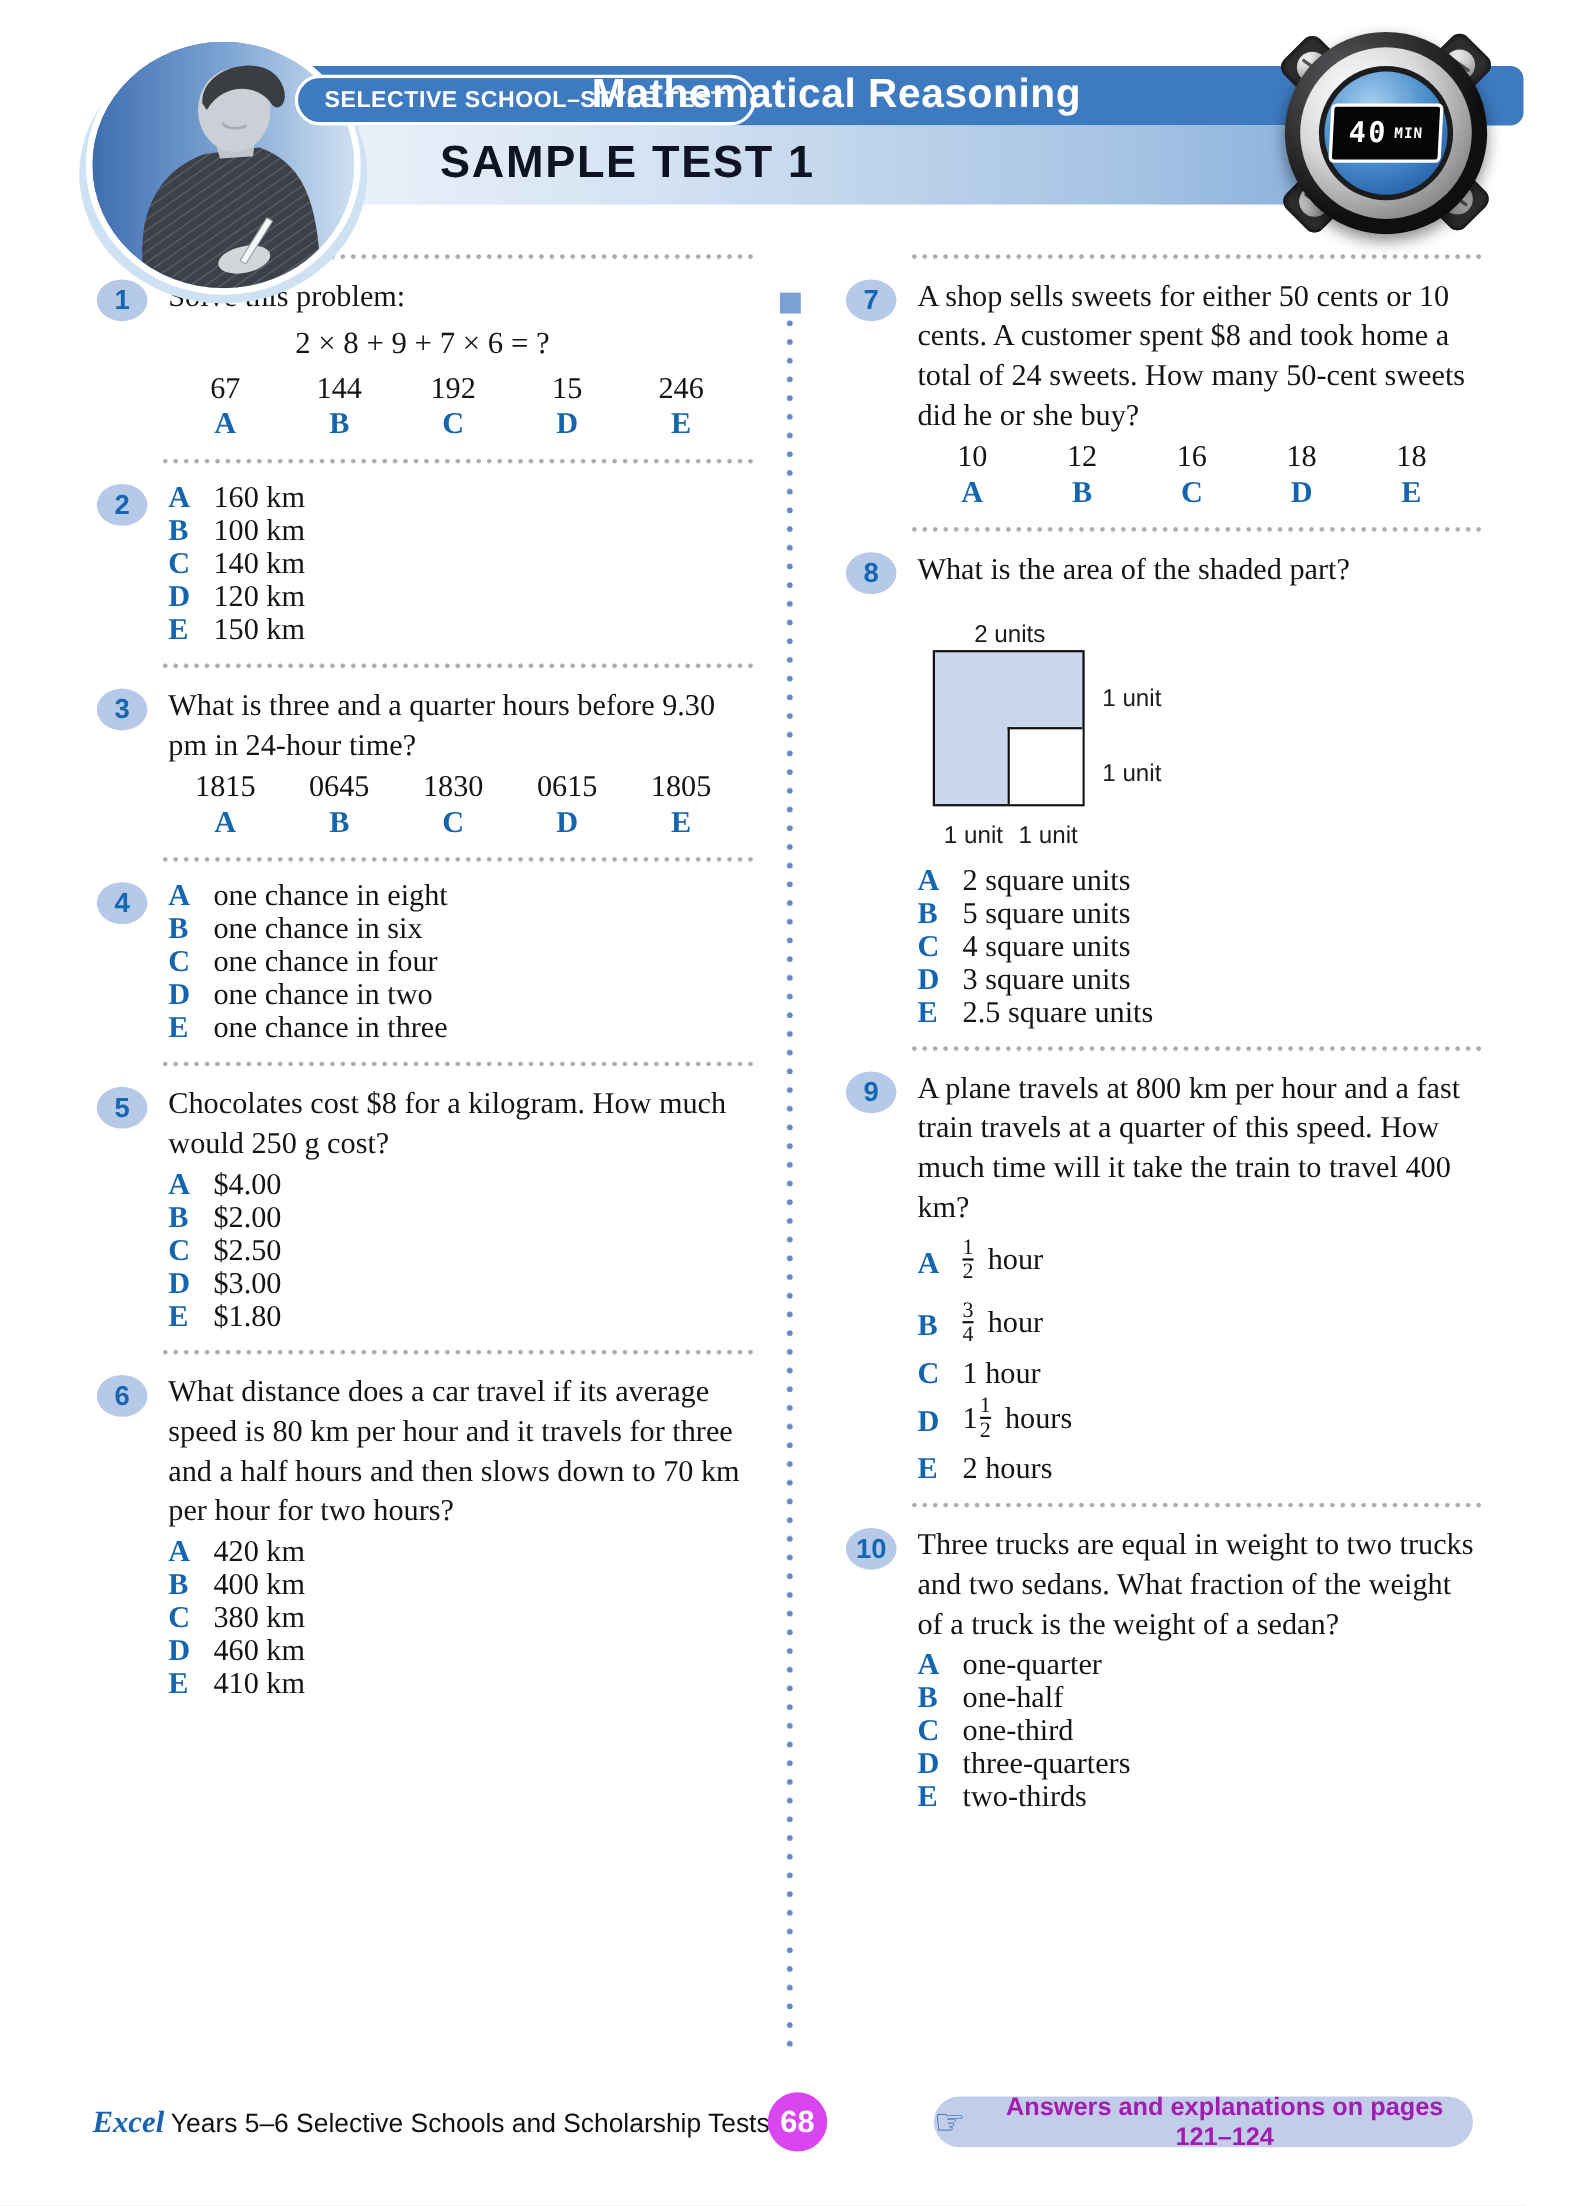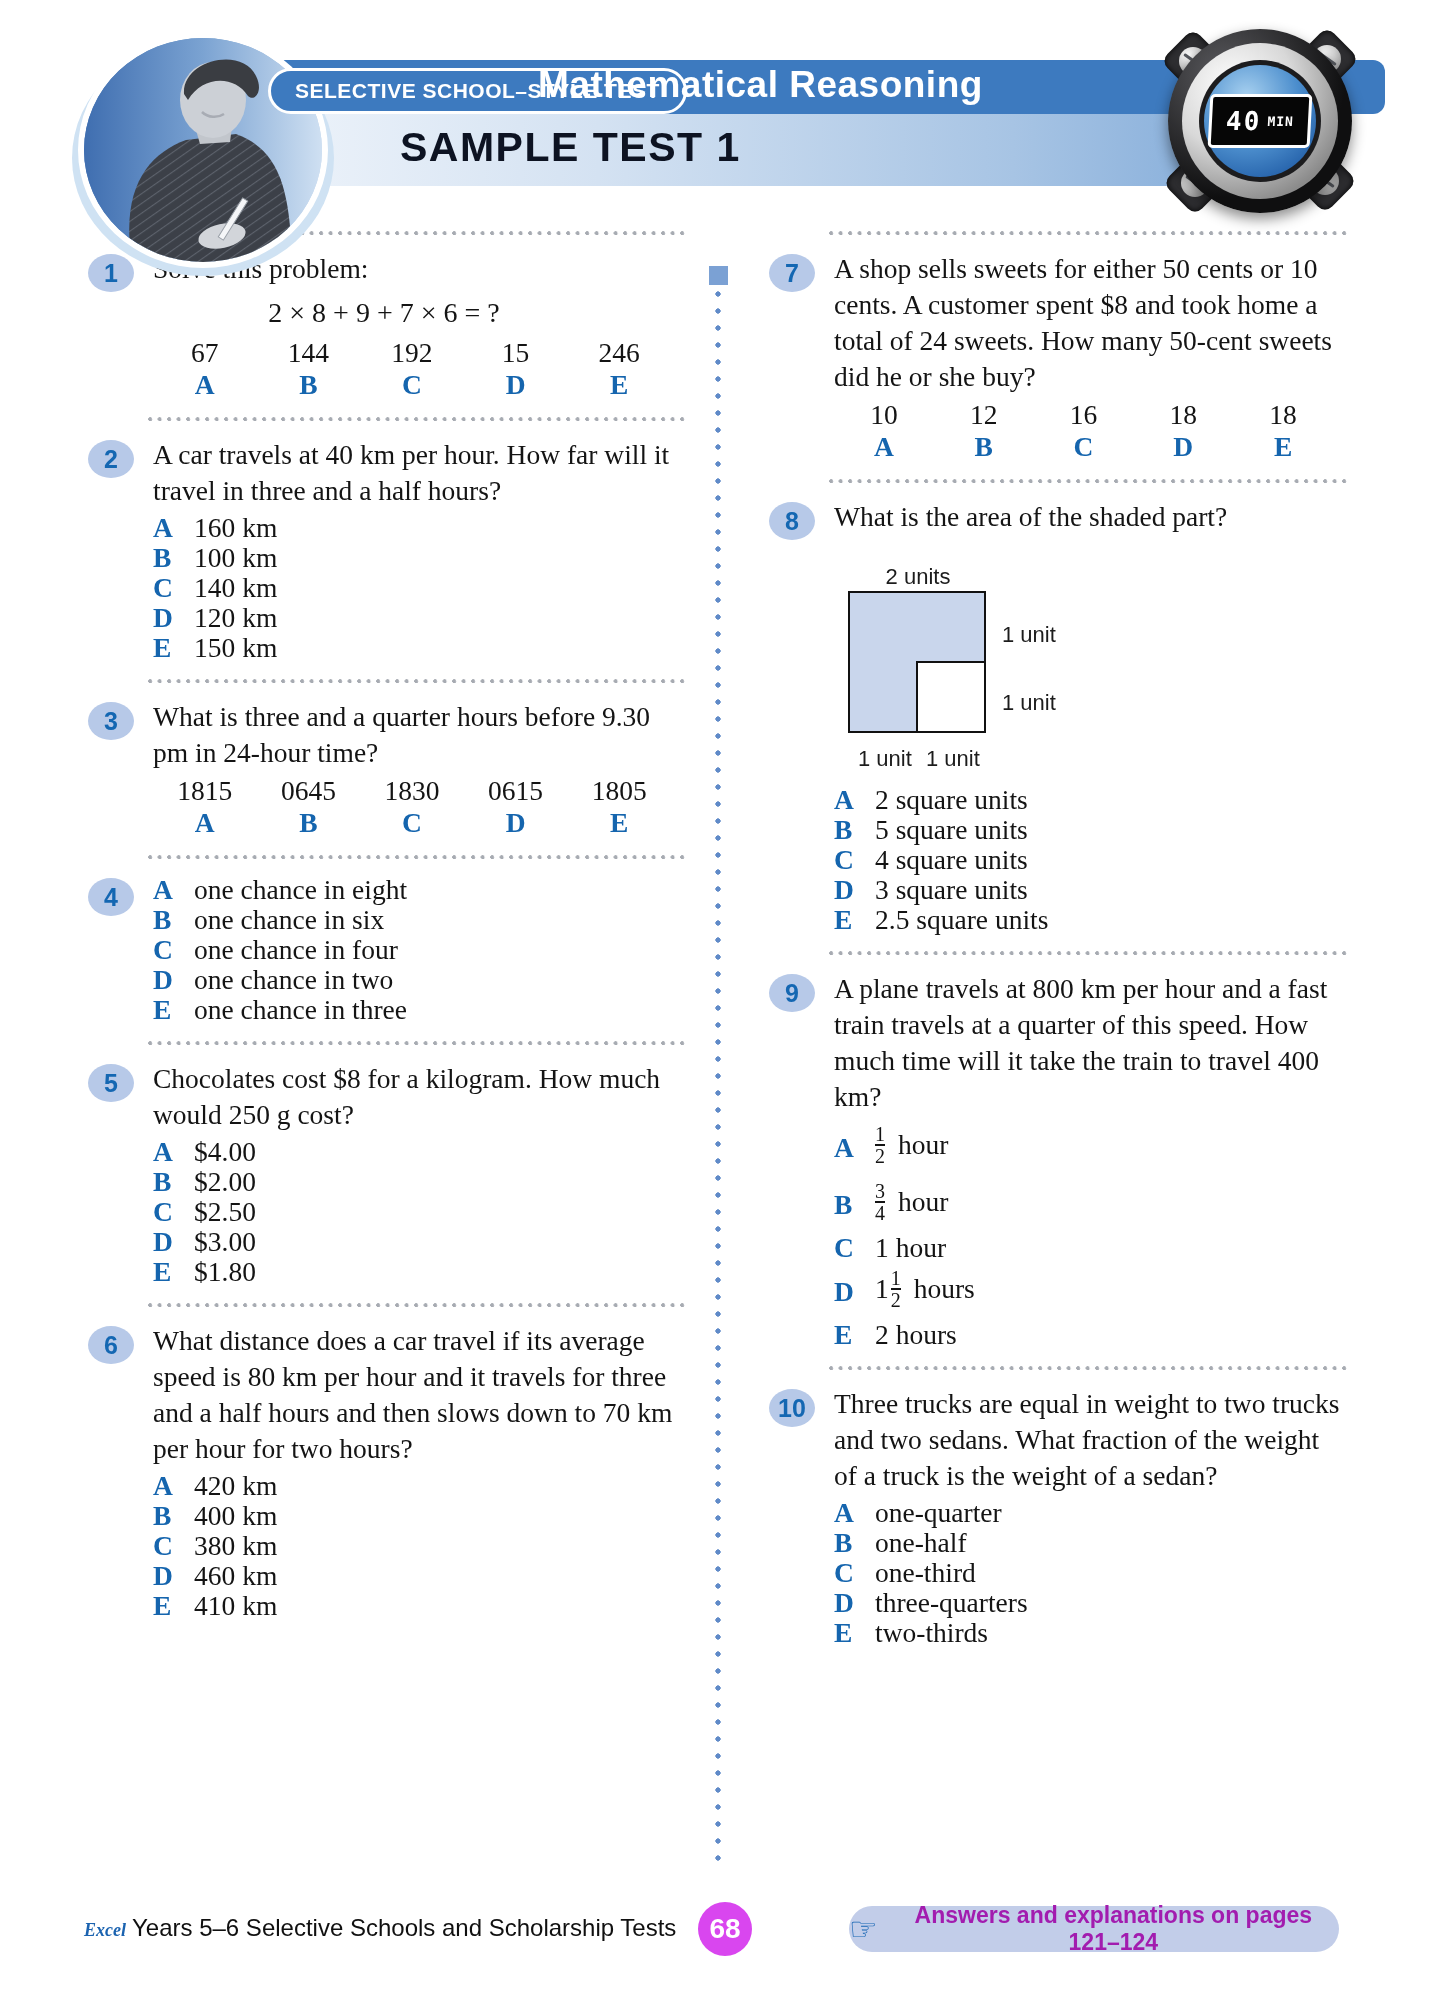--- a/index.html
+++ b/index.html
@@ -151,21 +151,21 @@
   .dg-b1 { position:absolute; left:38px;  top:180px; }
   .dg-b2 { position:absolute; left:106px; top:180px; }
 
   
   .footer {
     position:absolute; left:84px; top:1900px; width:1283px; height:60px;
     font-family:"Liberation Sans", sans-serif;
   }
   .footer-left { position:absolute; left:0; top:14px; font-size:24px; color:#101010; }
   .footer-left .brand { color:#1b63b0; font-weight:bold; font-style:italic;
-    font-family:"Liberation Serif", serif; font-size:18px; margin-right:6px; }
+    font-family:"Liberation Serif", serif; font-size:28px; margin-right:6px; }
   .page-circle {
     position:absolute; left:614px; top:2px; width:54px; height:54px; border-radius:50%;
     background:#d946ef; color:#ffffff; font-weight:bold; font-size:28px;
     display:flex; align-items:center; justify-content:center;
   }
   .answers-badge {
     position:absolute; right:28px; top:6px; width:490px; height:46px; border-radius:23px;
     background:#c2cde9; display:flex; align-items:center; justify-content:center; gap:10px;
   }
   .answers-badge .hand { color:#1766b4; font-size:32px; line-height:32px; }
@@ -274,21 +274,20 @@
               <div class="opt-val">246</div>
               <div class="opt-letter">E</div>
             </div>
           </div>
         </div>
       </article>
       <div class="q-sep"></div>
       <article class="question">
         <span class="q-badge">2</span>
         <div class="q-body">
-          <p class="q-text">A car travels at 40 km per hour. How far will it travel in three and a half hours?</p>
           <div class="opt">
             <span class="opt-letter">A</span>
             <span class="opt-val">160 km</span>
           </div>
           <div class="opt">
             <span class="opt-letter">B</span>
             <span class="opt-val">100 km</span>
           </div>
           <div class="opt">
             <span class="opt-letter">C</span>

